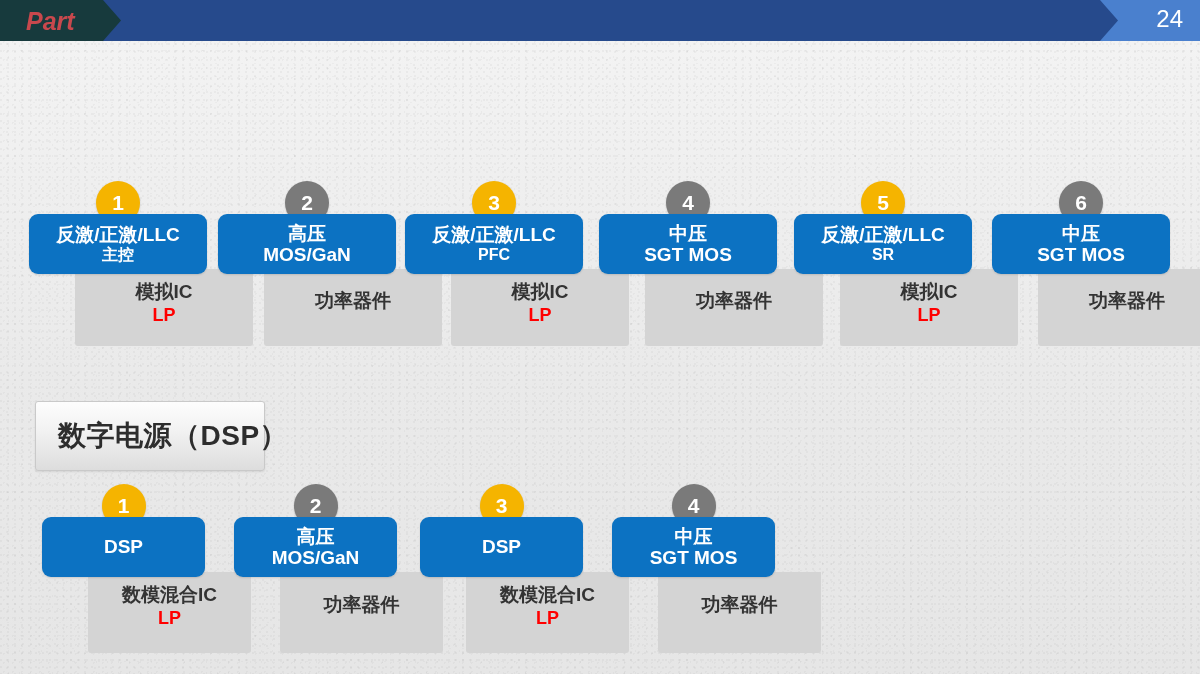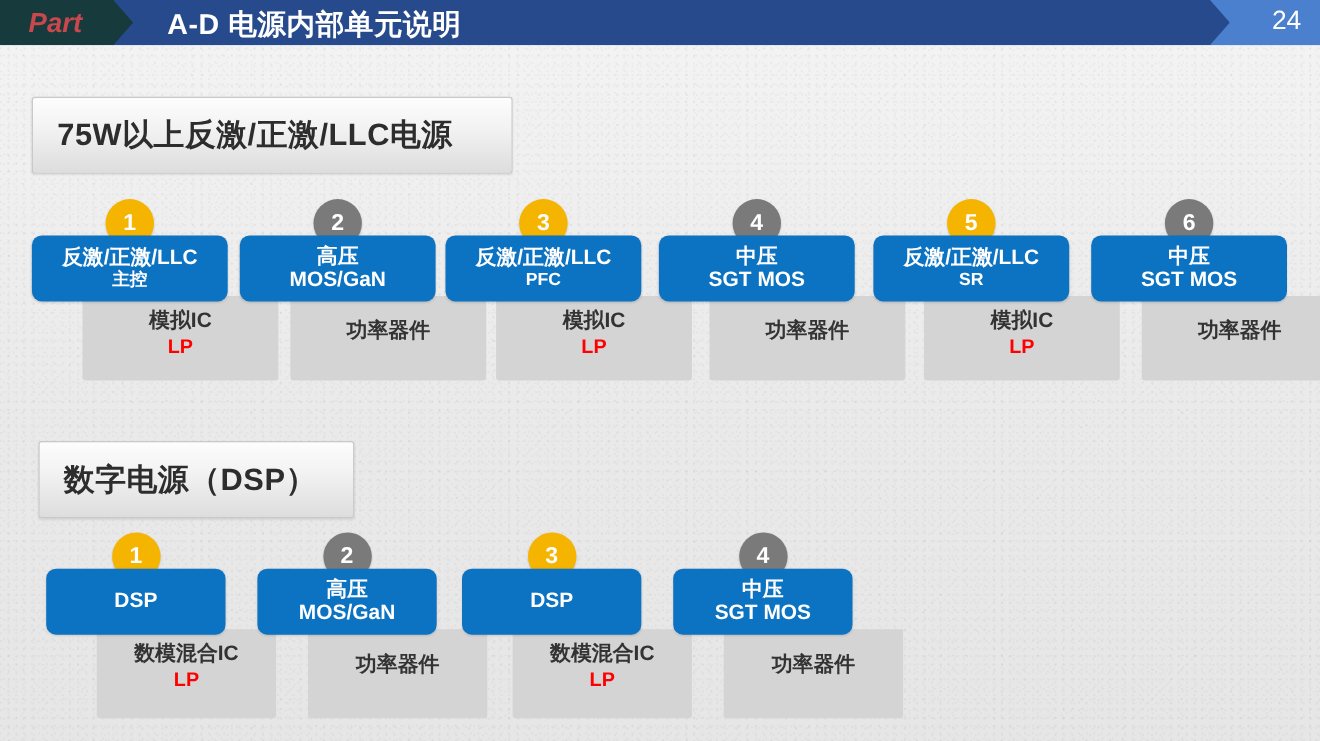--- a/index.html
+++ b/index.html
@@ -199,28 +199,24 @@
 </style>
 </head>
 <body>
 
 <div id="slide">
 
   <div id="header">
     <div class="hdr-blue"></div>
     <div class="hdr-part"></div>
     <div class="hdr-part-label">Part</div>
-    <div class="hdr-title">A-D 电源内部单元说明</div>
     <div class="hdr-page">24</div>
   </div>
 
 
-  <div class="section-plate" style="left:29px; top:88px; width:437px; height:70px;">
-    <span class="section-plate-label">75W以上反激/正激/LLC电源</span>
-  </div>
 
   <div class="card" style="left:29px; top:181px; width:178px;">
     <div class="card-badge amber">1</div>
     <div class="card-head narrow">
       <span class="l1">反激/正激/LLC</span>
       <span class="l2">主控</span>
     </div>
     <div class="card-body" style="height:77px;">
       <span class="cat">模拟IC</span>
       <span class="tag">LP</span>
@@ -280,21 +276,21 @@
     <div class="card-head">
       <span class="l1">中压</span>
       <span class="l2">SGT MOS</span>
     </div>
     <div class="card-body" style="height:77px; padding-top:20px;">
       <span class="cat">功率器件</span>
       <span class="tag"></span>
     </div>
   </div>
 
-  <div class="section-plate" style="left:35px; top:401px; width:287px; height:70px;">
+  <div class="section-plate" style="left:35px; top:401px; width:230px; height:70px;">
     <span class="section-plate-label">数字电源（DSP）</span>
   </div>
 
   <div class="card" style="left:42px; top:484px; width:163px;">
     <div class="card-badge amber">1</div>
     <div class="card-head">
       <span class="l1">DSP</span>
       <span class="l2"></span>
     </div>
     <div class="card-body" style="height:81px;">

